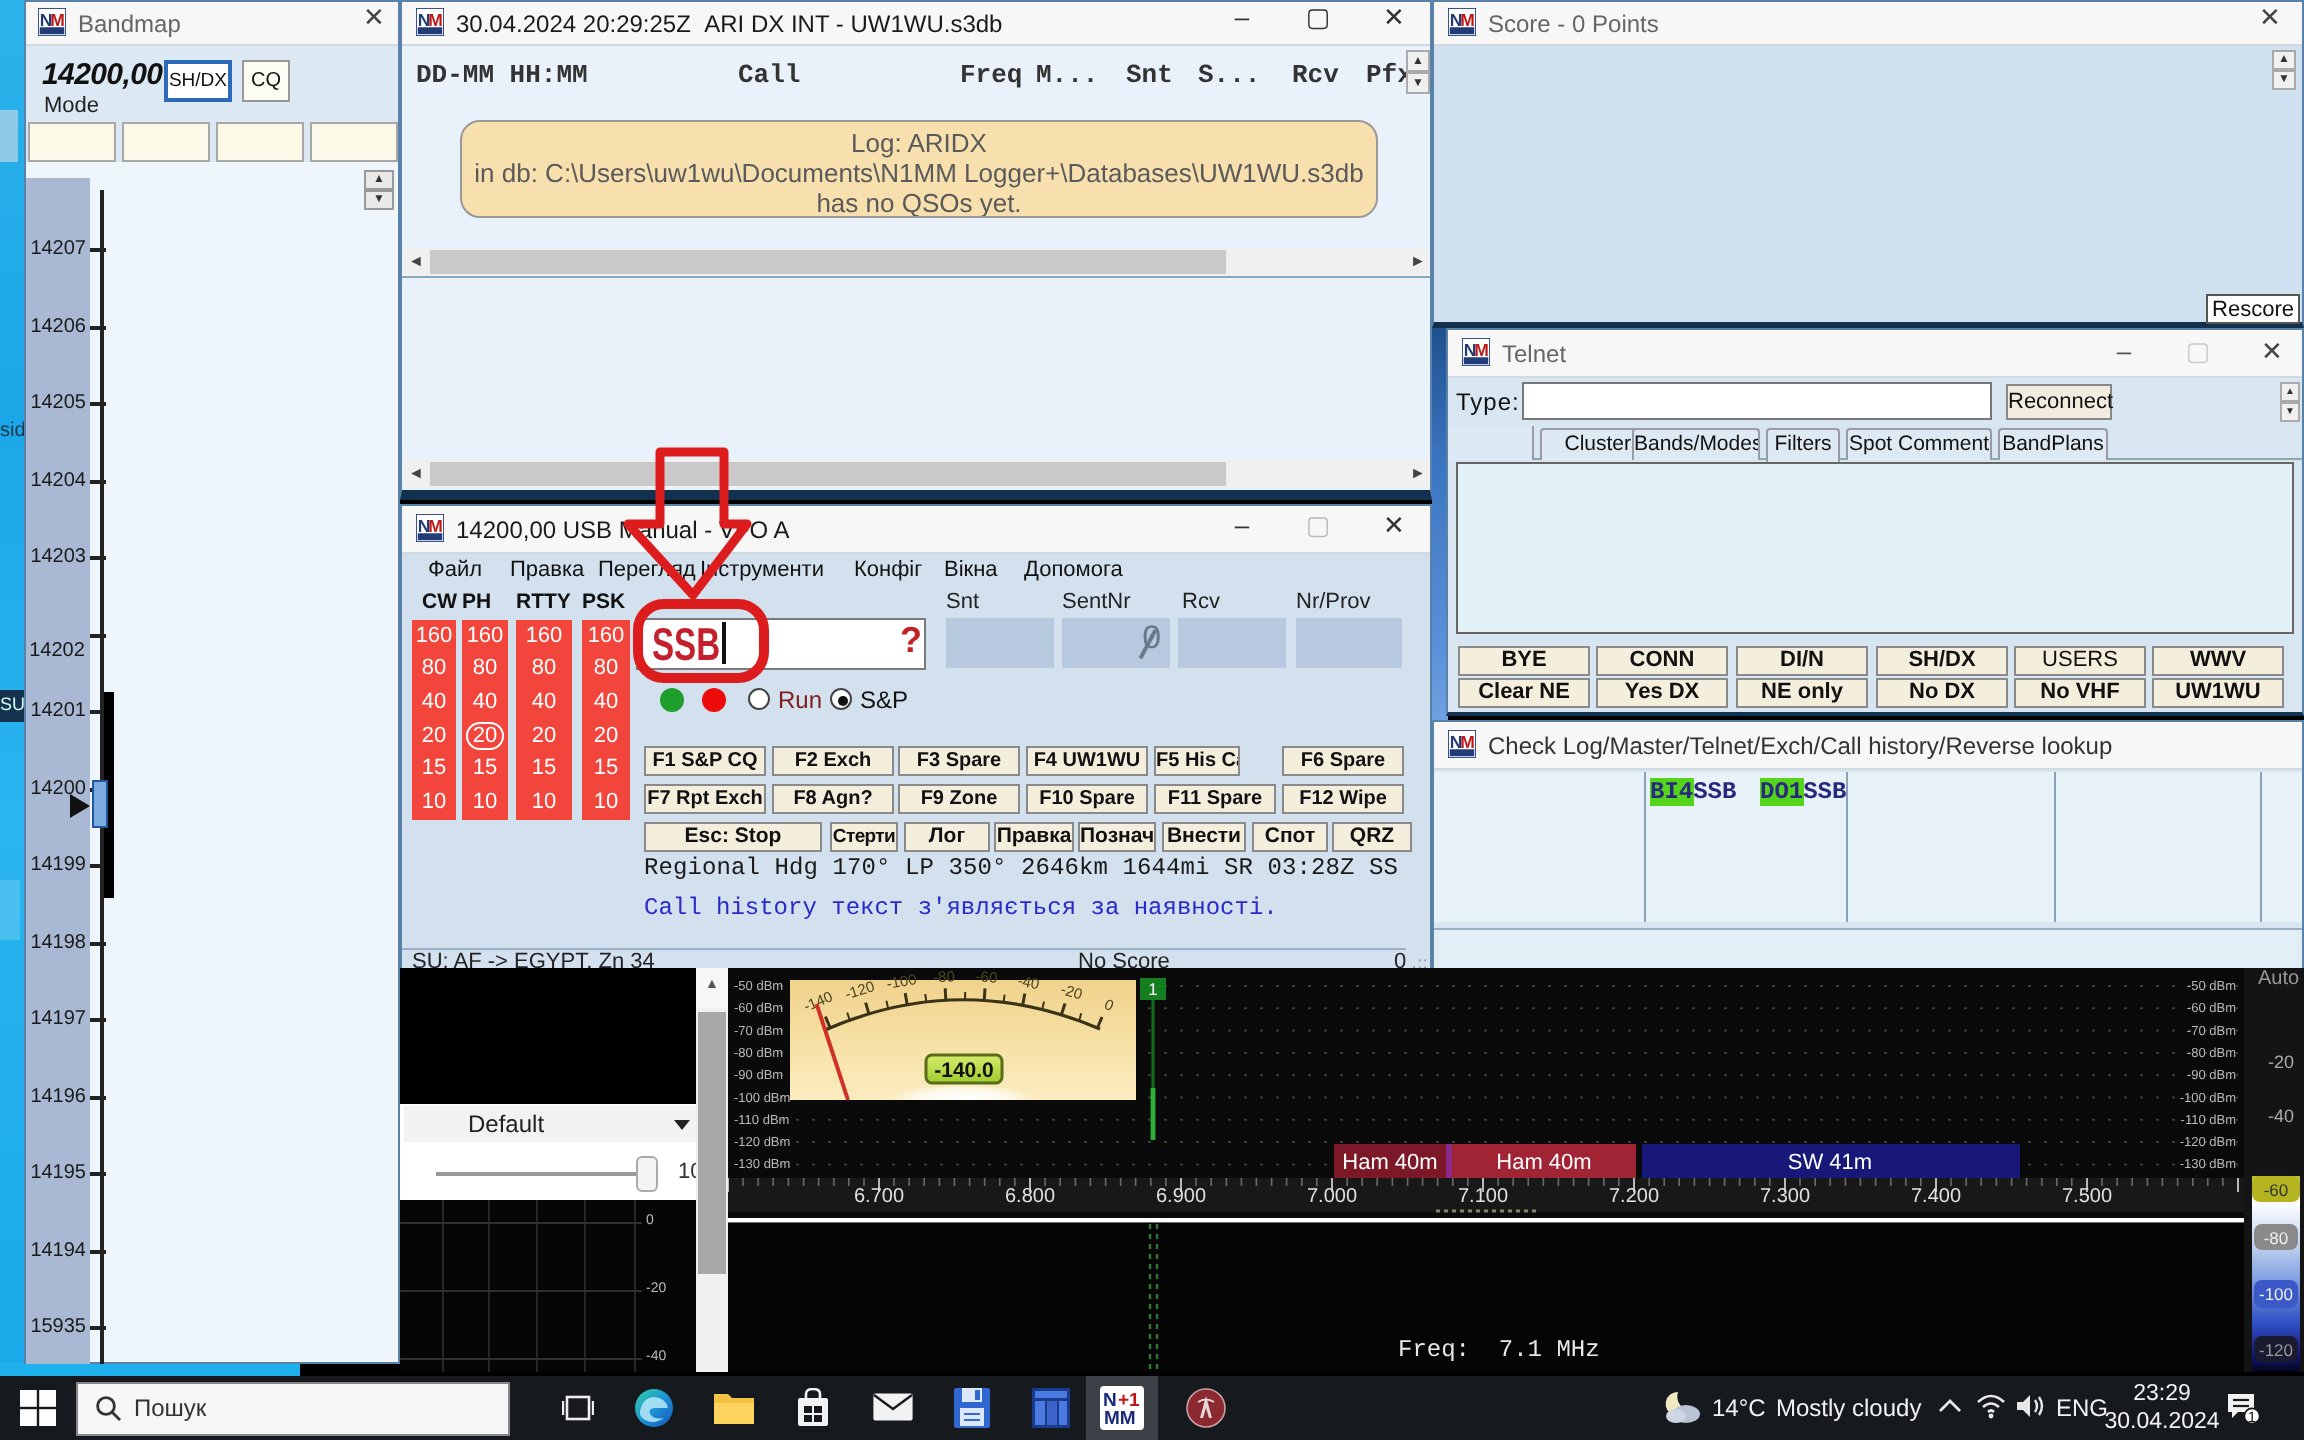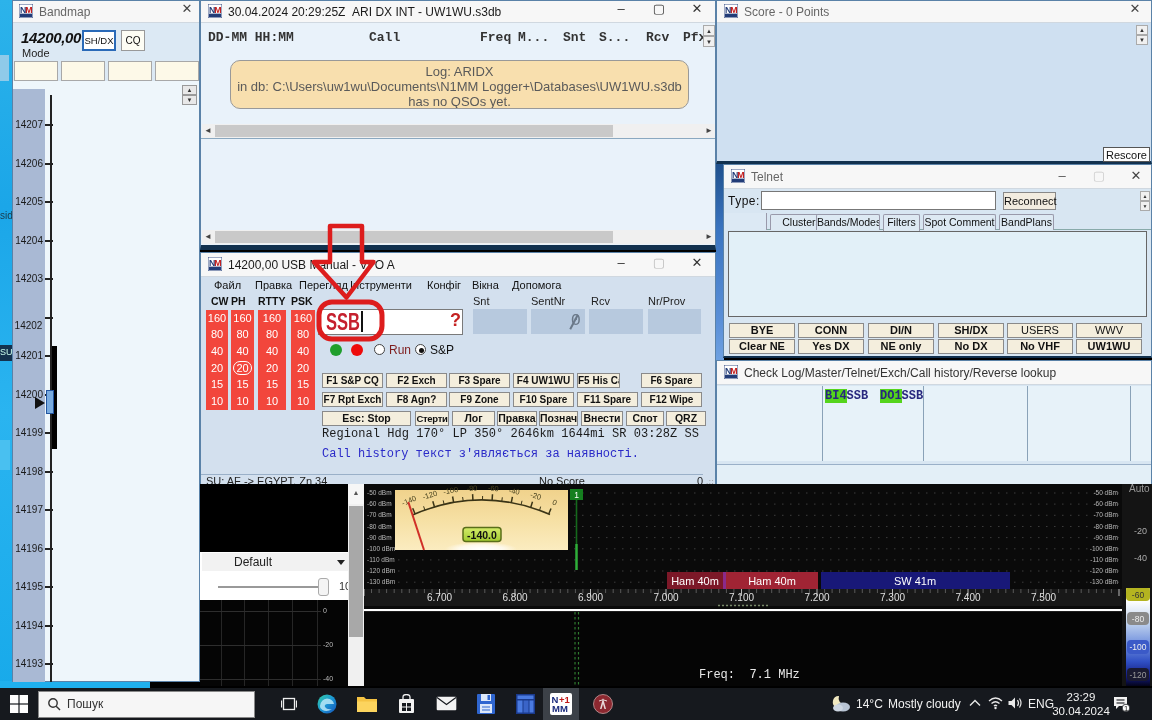--- a/index.html
+++ b/index.html
@@ -72,21 +72,21 @@
   <div class="ab" style="left:1px;top:464.5px;width:29px;font-size:10px;color:#1a1a1a;text-align:right">14198</div>
   <div class="ab" style="left:32px;top:469.5px;width:8px;height:2px;background:#222"></div>
   <div class="ab" style="left:1px;top:503.0px;width:29px;font-size:10px;color:#1a1a1a;text-align:right">14197</div>
   <div class="ab" style="left:32px;top:508.0px;width:8px;height:2px;background:#222"></div>
   <div class="ab" style="left:1px;top:541.5px;width:29px;font-size:10px;color:#1a1a1a;text-align:right">14196</div>
   <div class="ab" style="left:32px;top:546.5px;width:8px;height:2px;background:#222"></div>
   <div class="ab" style="left:1px;top:580.0px;width:29px;font-size:10px;color:#1a1a1a;text-align:right">14195</div>
   <div class="ab" style="left:32px;top:585.0px;width:8px;height:2px;background:#222"></div>
   <div class="ab" style="left:1px;top:618.5px;width:29px;font-size:10px;color:#1a1a1a;text-align:right">14194</div>
   <div class="ab" style="left:32px;top:623.5px;width:8px;height:2px;background:#222"></div>
-  <div class="ab" style="left:1px;top:657.0px;width:29px;font-size:10px;color:#1a1a1a;text-align:right">14193</div>
+  <div class="ab" style="left:1px;top:657.0px;width:29px;font-size:10px;color:#1a1a1a;text-align:right">15935</div>
   <div class="ab" style="left:32px;top:662.0px;width:8px;height:2px;background:#222"></div>
 
   <div class="ab" style="left:39px;top:345px;width:5px;height:103px;background:#000"></div>
 
   <div class="ab" style="left:22px;top:396px;width:0;height:0;border-top:6px solid transparent;border-bottom:6px solid transparent;border-left:10px solid #111"></div>
   <div class="ab" style="left:33px;top:389px;width:8px;height:24px;background:#7aace0;border:1px solid #2255a0"></div>
 </div>
 <div class="win" id="logwin" style="left:200px;top:0;width:516px;height:250px;background:#e9f2fa;border-bottom:5px solid #12314e">
   <div class="tbar">
       <svg class="ni" style="left:7px;top:3px" viewBox="0 0 16 16">
@@ -276,21 +276,21 @@
     <span class="ab" style="left:159px;top:1px;width:37px;height:28px;background:#dde9f3;border:1px solid #99a;border-bottom:none;border-radius:2px 2px 0 0;font-size:10.5px;text-align:center;line-height:15px;color:#111;white-space:nowrap;overflow:hidden">Filters</span>
     <span class="ab" style="left:199px;top:1px;width:73px;height:16px;background:#dde9f3;border:1px solid #99a;border-bottom:none;border-radius:2px 2px 0 0;font-size:10.5px;text-align:center;line-height:15px;color:#111;white-space:nowrap;overflow:hidden">Spot Comment</span>
     <span class="ab" style="left:275px;top:1px;width:55px;height:16px;background:#dde9f3;border:1px solid #99a;border-bottom:none;border-radius:2px 2px 0 0;font-size:10.5px;text-align:center;line-height:15px;color:#111;white-space:nowrap;overflow:hidden">BandPlans</span>
   </div>
   <div class="ab" style="left:4px;top:66px;width:419px;height:86px;background:#e2f0f8;border:1px solid #666"></div>
   <div class="btn" style="left:5px;top:158px;width:66px;height:15px;line-height:13px;font-weight:bold;font-size:11px">BYE</div>
   <div class="btn" style="left:74px;top:158px;width:66px;height:15px;line-height:13px;font-weight:bold;font-size:11px">CONN</div>
   <div class="btn" style="left:144px;top:158px;width:66px;height:15px;line-height:13px;font-weight:bold;font-size:11px">DI/N</div>
   <div class="btn" style="left:214px;top:158px;width:66px;height:15px;line-height:13px;font-weight:bold;font-size:11px">SH/DX</div>
   <div class="btn" style="left:283px;top:158px;width:66px;height:15px;line-height:13px;font-weight:normal;font-size:11px">USERS</div>
-  <div class="btn" style="left:352px;top:158px;width:66px;height:15px;line-height:13px;font-weight:normal;font-size:11px">WWV</div>
+  <div class="btn" style="left:352px;top:158px;width:66px;height:15px;line-height:13px;font-weight:bold;font-size:11px">WWV</div>
   <div class="btn" style="left:5px;top:174px;width:66px;height:15px;line-height:13px;font-weight:bold;font-size:11px">Clear NE</div>
   <div class="btn" style="left:74px;top:174px;width:66px;height:15px;line-height:13px;font-weight:bold;font-size:11px">Yes DX</div>
   <div class="btn" style="left:144px;top:174px;width:66px;height:15px;line-height:13px;font-weight:bold;font-size:11px">NE only</div>
   <div class="btn" style="left:214px;top:174px;width:66px;height:15px;line-height:13px;font-weight:bold;font-size:11px">No DX</div>
   <div class="btn" style="left:283px;top:174px;width:66px;height:15px;line-height:13px;font-weight:bold;font-size:11px">No VHF</div>
   <div class="btn" style="left:352px;top:174px;width:66px;height:15px;line-height:13px;font-weight:bold;font-size:11px">UW1WU</div>
 </div>
 <div class="win" id="check" style="left:716px;top:360px;width:436px;height:131px;background:#d8e6f2;border-bottom:2px solid #12314e">
   <div class="tbar" style="height:24px">
       <svg class="ni" style="left:7px;top:4px" viewBox="0 0 16 16">

